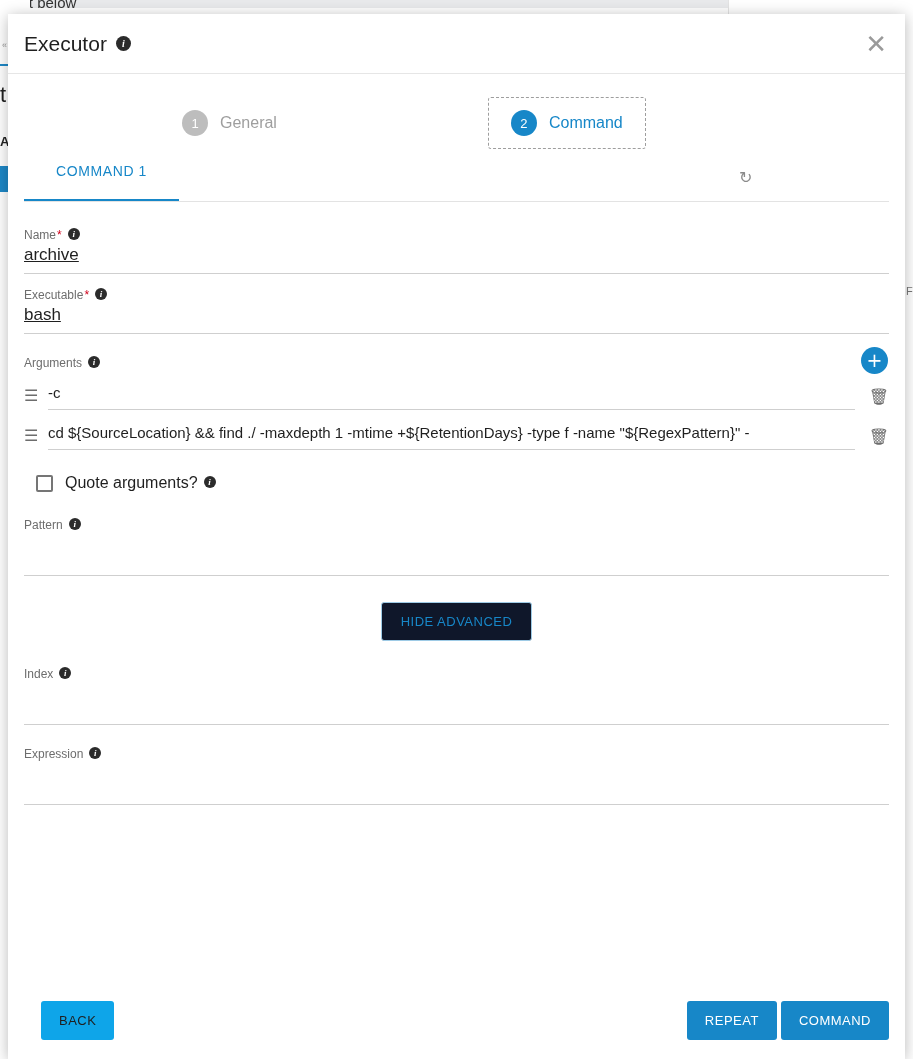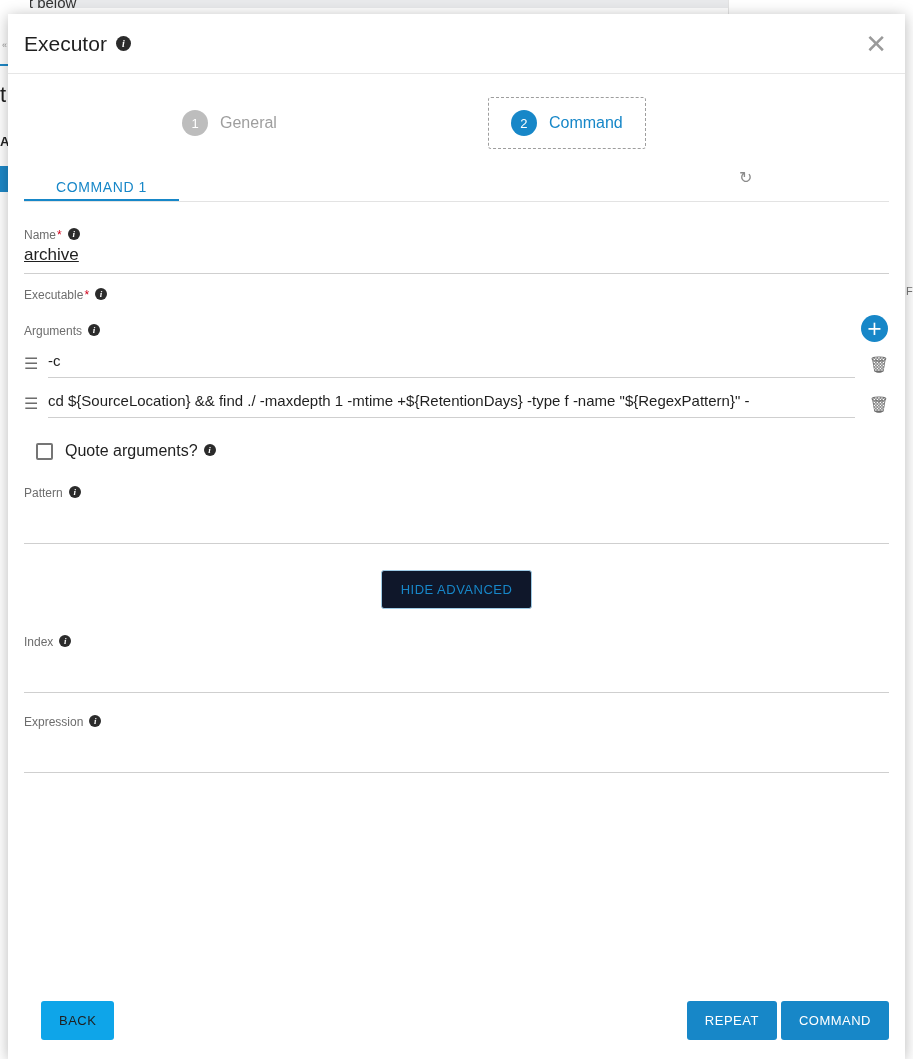--- a/index.html
+++ b/index.html
@@ -131,21 +131,21 @@
   
   .tabs {
     border-bottom: 1px solid #e3e3e3;
     margin: 11px 16px 0 16px;
     height: 41px;
     display: flex; align-items: flex-end;
   }
   .tab {
     width: 155px; text-align: center;
     font-size: 14px; color: #1787c8; letter-spacing: .6px;
-    padding-bottom: 4px;
+    padding-bottom: 20px;
     border-bottom: 2px solid #1787c8;
     cursor: pointer;
   }
 
   
   .form { padding: 12px 16px 0 16px; }
   .field { margin-top: 14px; position: relative; }
   .field-label {
     font-size: 12px; color: #6d6d6d;
     display: flex; align-items: center;
@@ -288,20 +288,21 @@
           </div>
           <input class="field-input" value="archive" style="">
         </div>
 
         <div class="field">
           <div class="field-label">
             <span>Executable</span>
               <span class="req">*</span>
               <span class="info-dot sm">i</span>
           </div>
+          <input class="field-input" value="bash" style="">
         </div>
 
         <div class="args-header">
           <div class="field-label">
             <span>Arguments</span>
               <span class="info-dot sm">i</span>
           </div>
           <div class="add-btn">+</div>
 
           <div class="arg-row">

